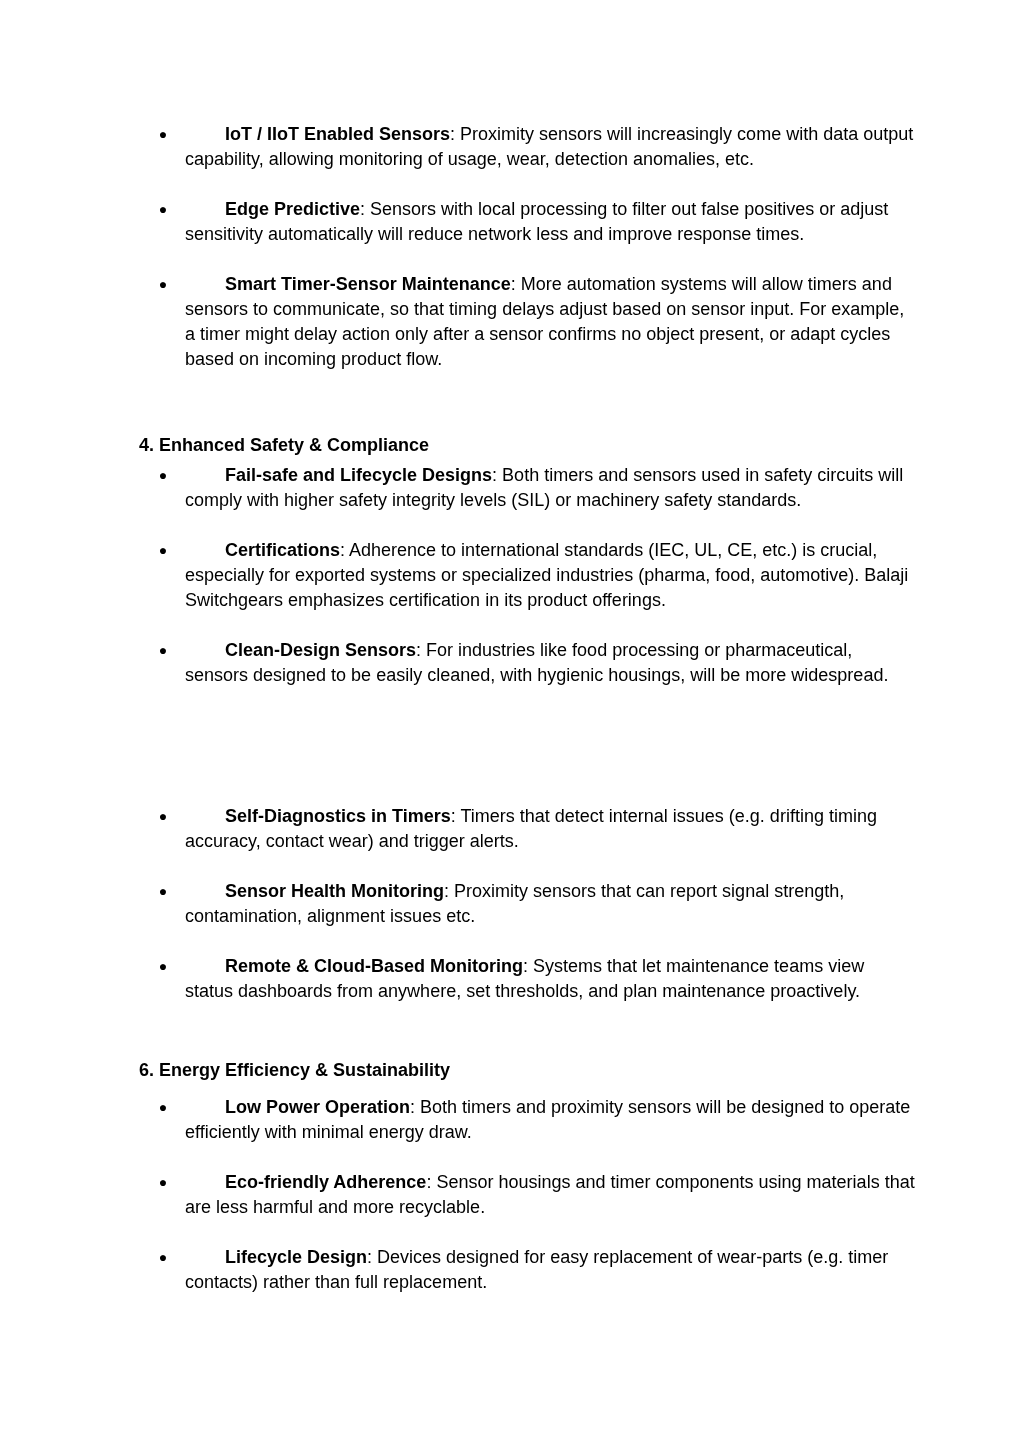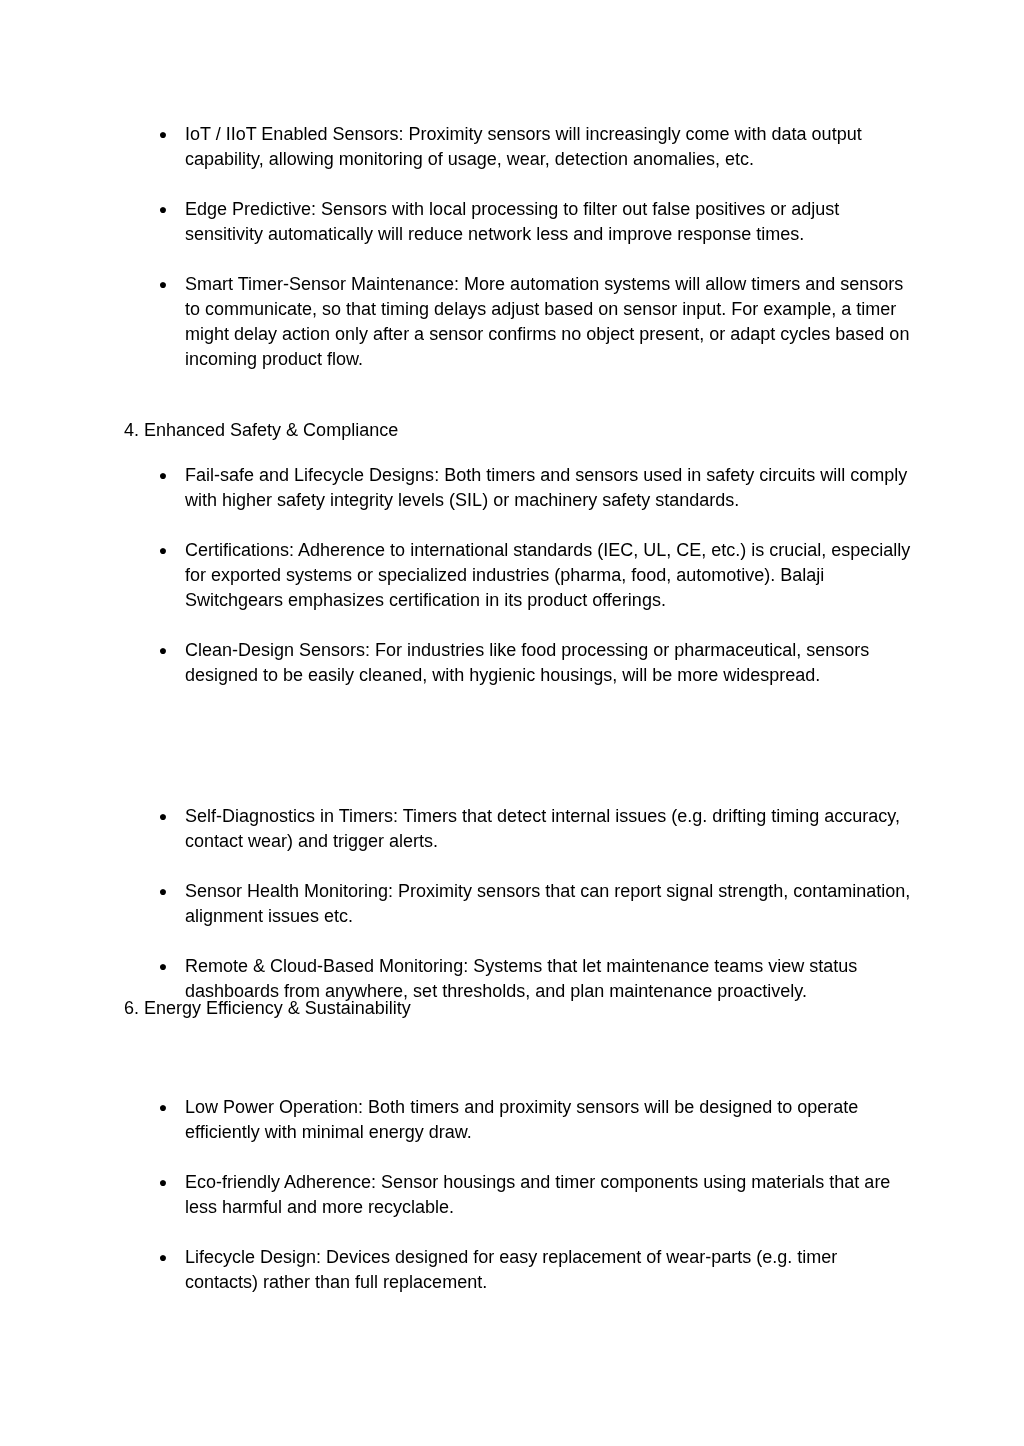--- a/index.html
+++ b/index.html
@@ -38,29 +38,30 @@
     .bullet {
       position: absolute;
       left: -30px;
       top: 0;
       width: 16px;
       text-align: center;
       font-size: 14px;
       line-height: 25px;
     }
     .term {
-      font-weight: normal;
+      font-weight: bold;
+      margin-left: 40px;
     }
     .heading {
       position: absolute;
       left: 124px;
-      font-weight: normal;
+      font-weight: bold;
       font-size: 18px;
       line-height: 25px;
-      margin: 0;
+      margin: 15px;
     }
   </style>
 </head>
 <body>
 
 <div class="page">
 
   <ul class="list">
     <li class="item" style="top:122px">
       <span class="bullet">●</span>
@@ -100,21 +101,21 @@
     <li class="item" style="top:879px">
       <span class="bullet">●</span>
       <span class="term">Sensor Health Monitoring</span><span>: Proximity sensors that can report signal strength, contamination, alignment issues etc.</span>
     </li>
     <li class="item" style="top:954px">
       <span class="bullet">●</span>
       <span class="term">Remote &amp; Cloud-Based Monitoring</span><span>: Systems that let maintenance teams view status dashboards from anywhere, set thresholds, and plan maintenance proactively.</span>
     </li>
   </ul>
 
-  <h2 class="heading" style="top:996px">6. Energy Efficiency &amp; Sustainability</h2>
+  <h2 class="heading" style="top:1043px">6. Energy Efficiency &amp; Sustainability</h2>
   <ul class="list">
     <li class="item" style="top:1095px">
       <span class="bullet">●</span>
       <span class="term">Low Power Operation</span><span>: Both timers and proximity sensors will be designed to operate efficiently with minimal energy draw.</span>
     </li>
     <li class="item" style="top:1170px">
       <span class="bullet">●</span>
       <span class="term">Eco-friendly Adherence</span><span>: Sensor housings and timer components using materials that are less harmful and more recyclable.</span>
     </li>
     <li class="item" style="top:1245px">

